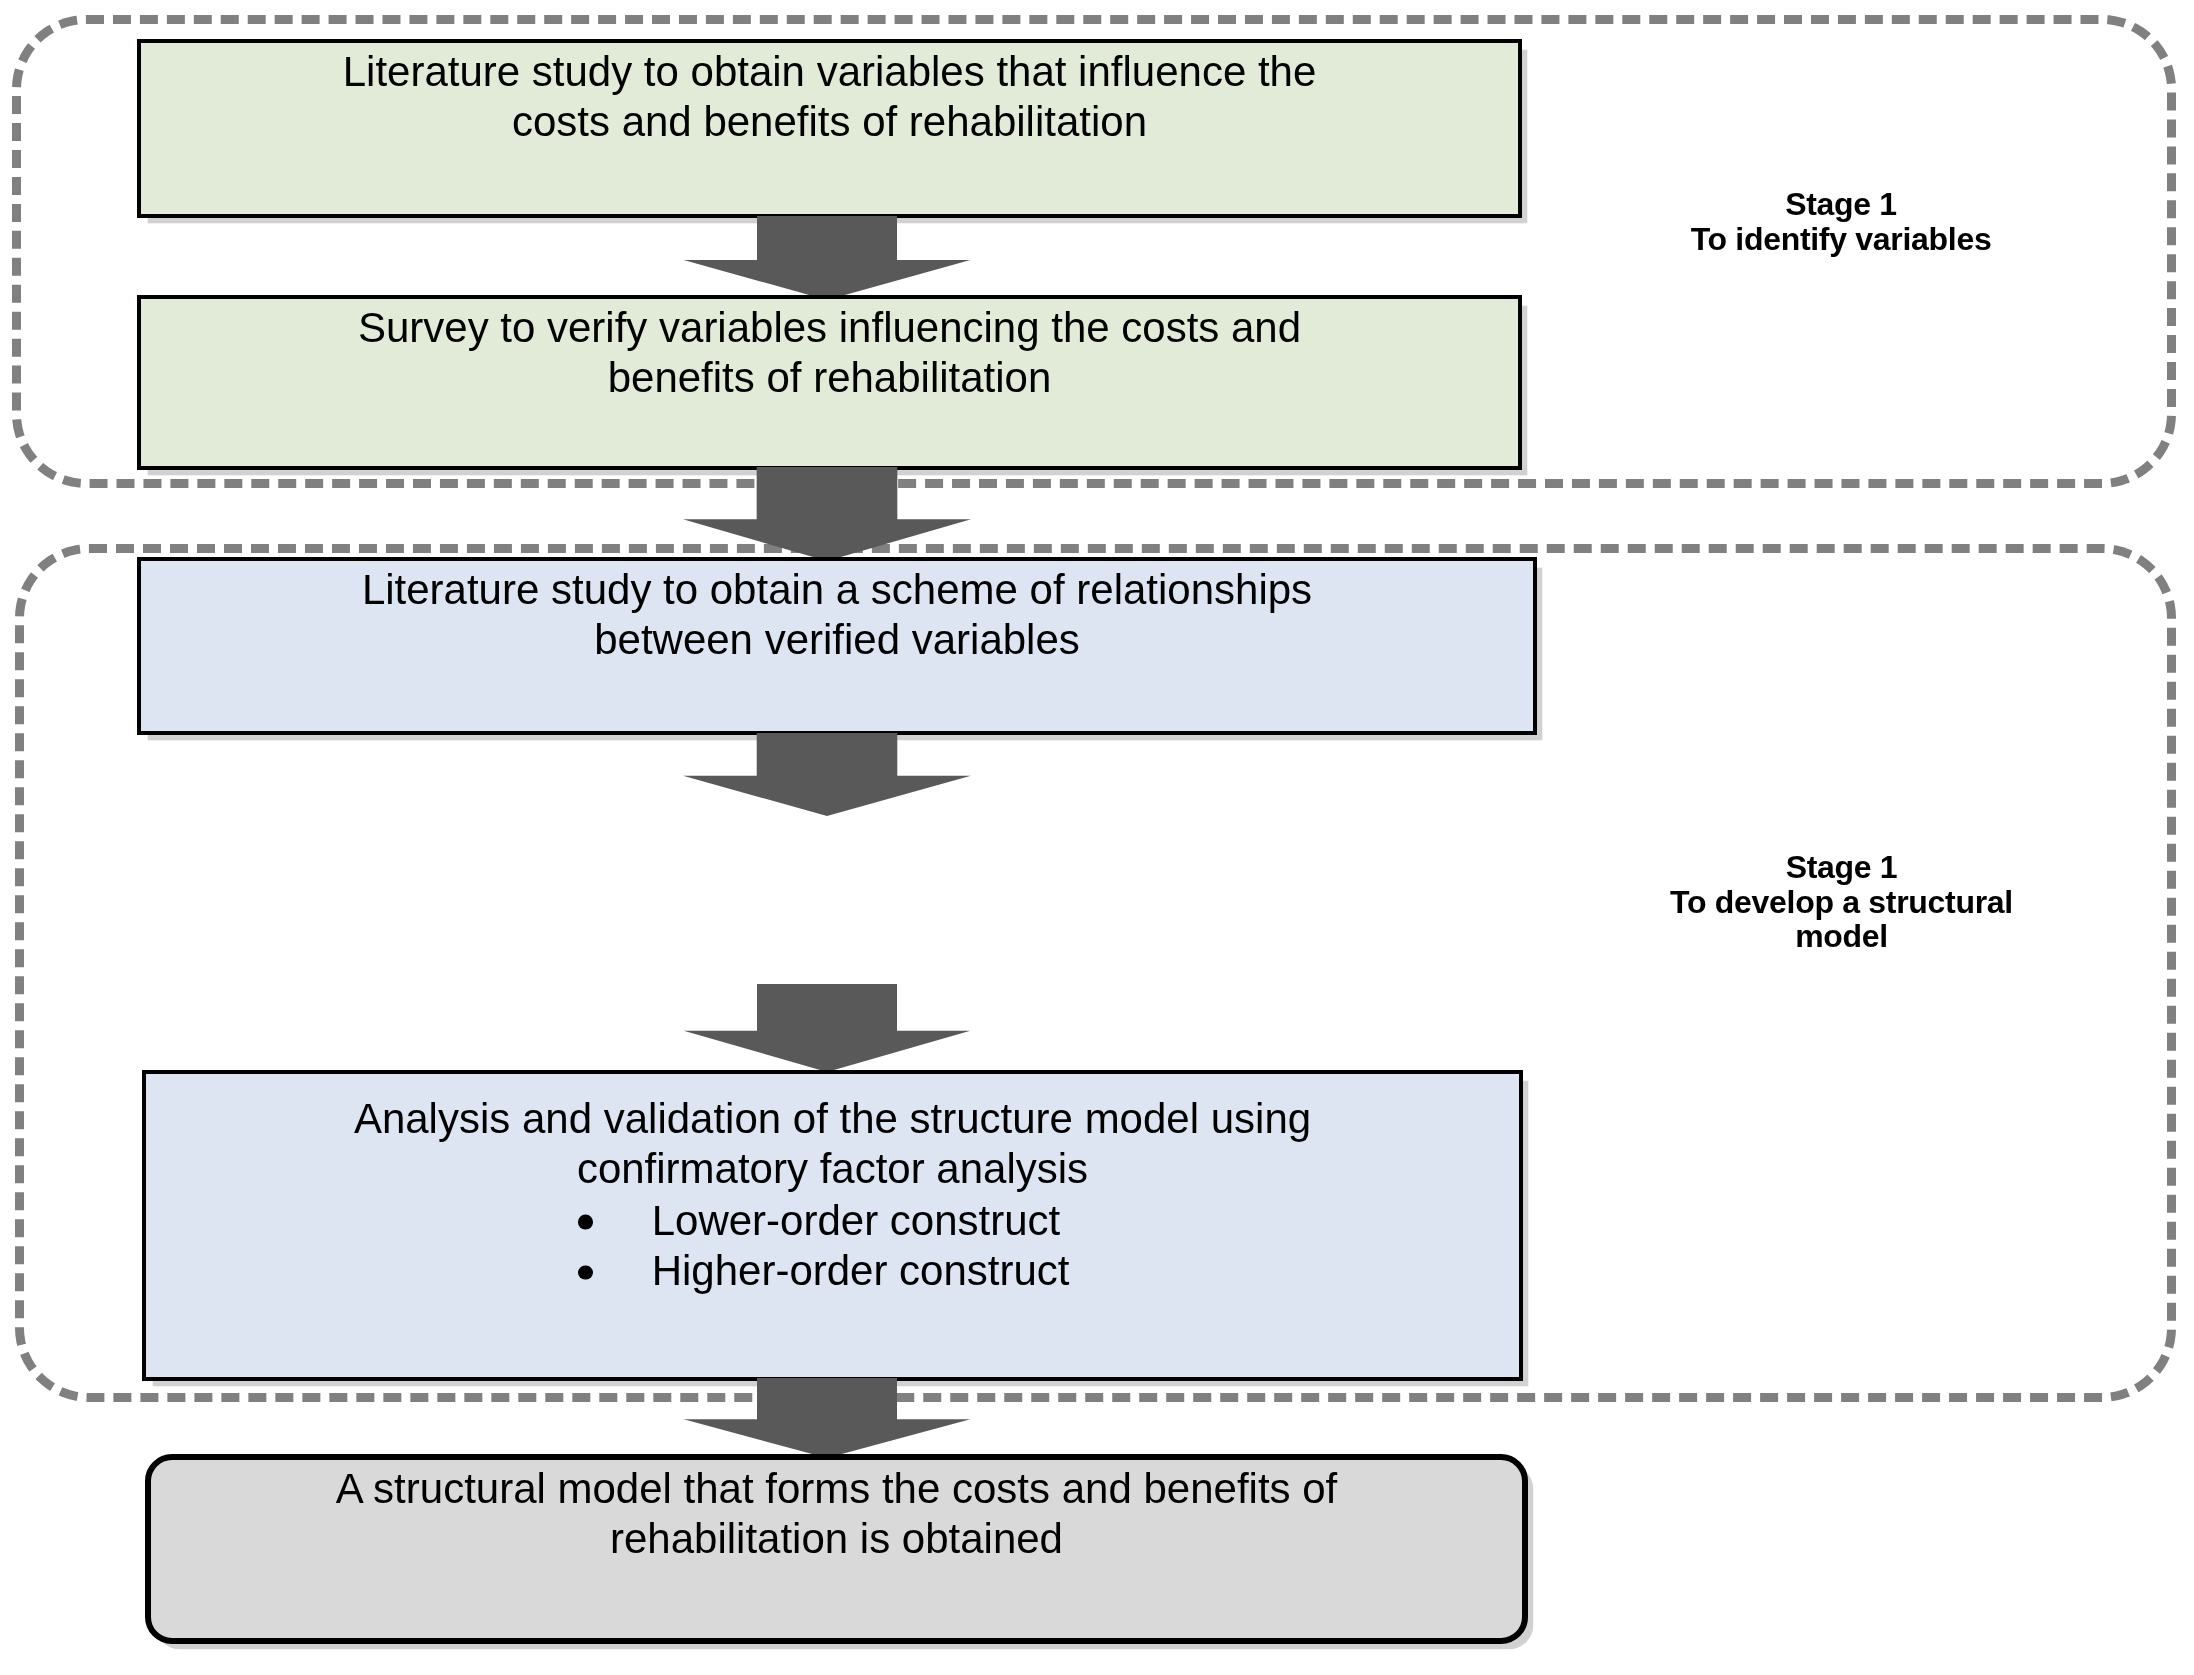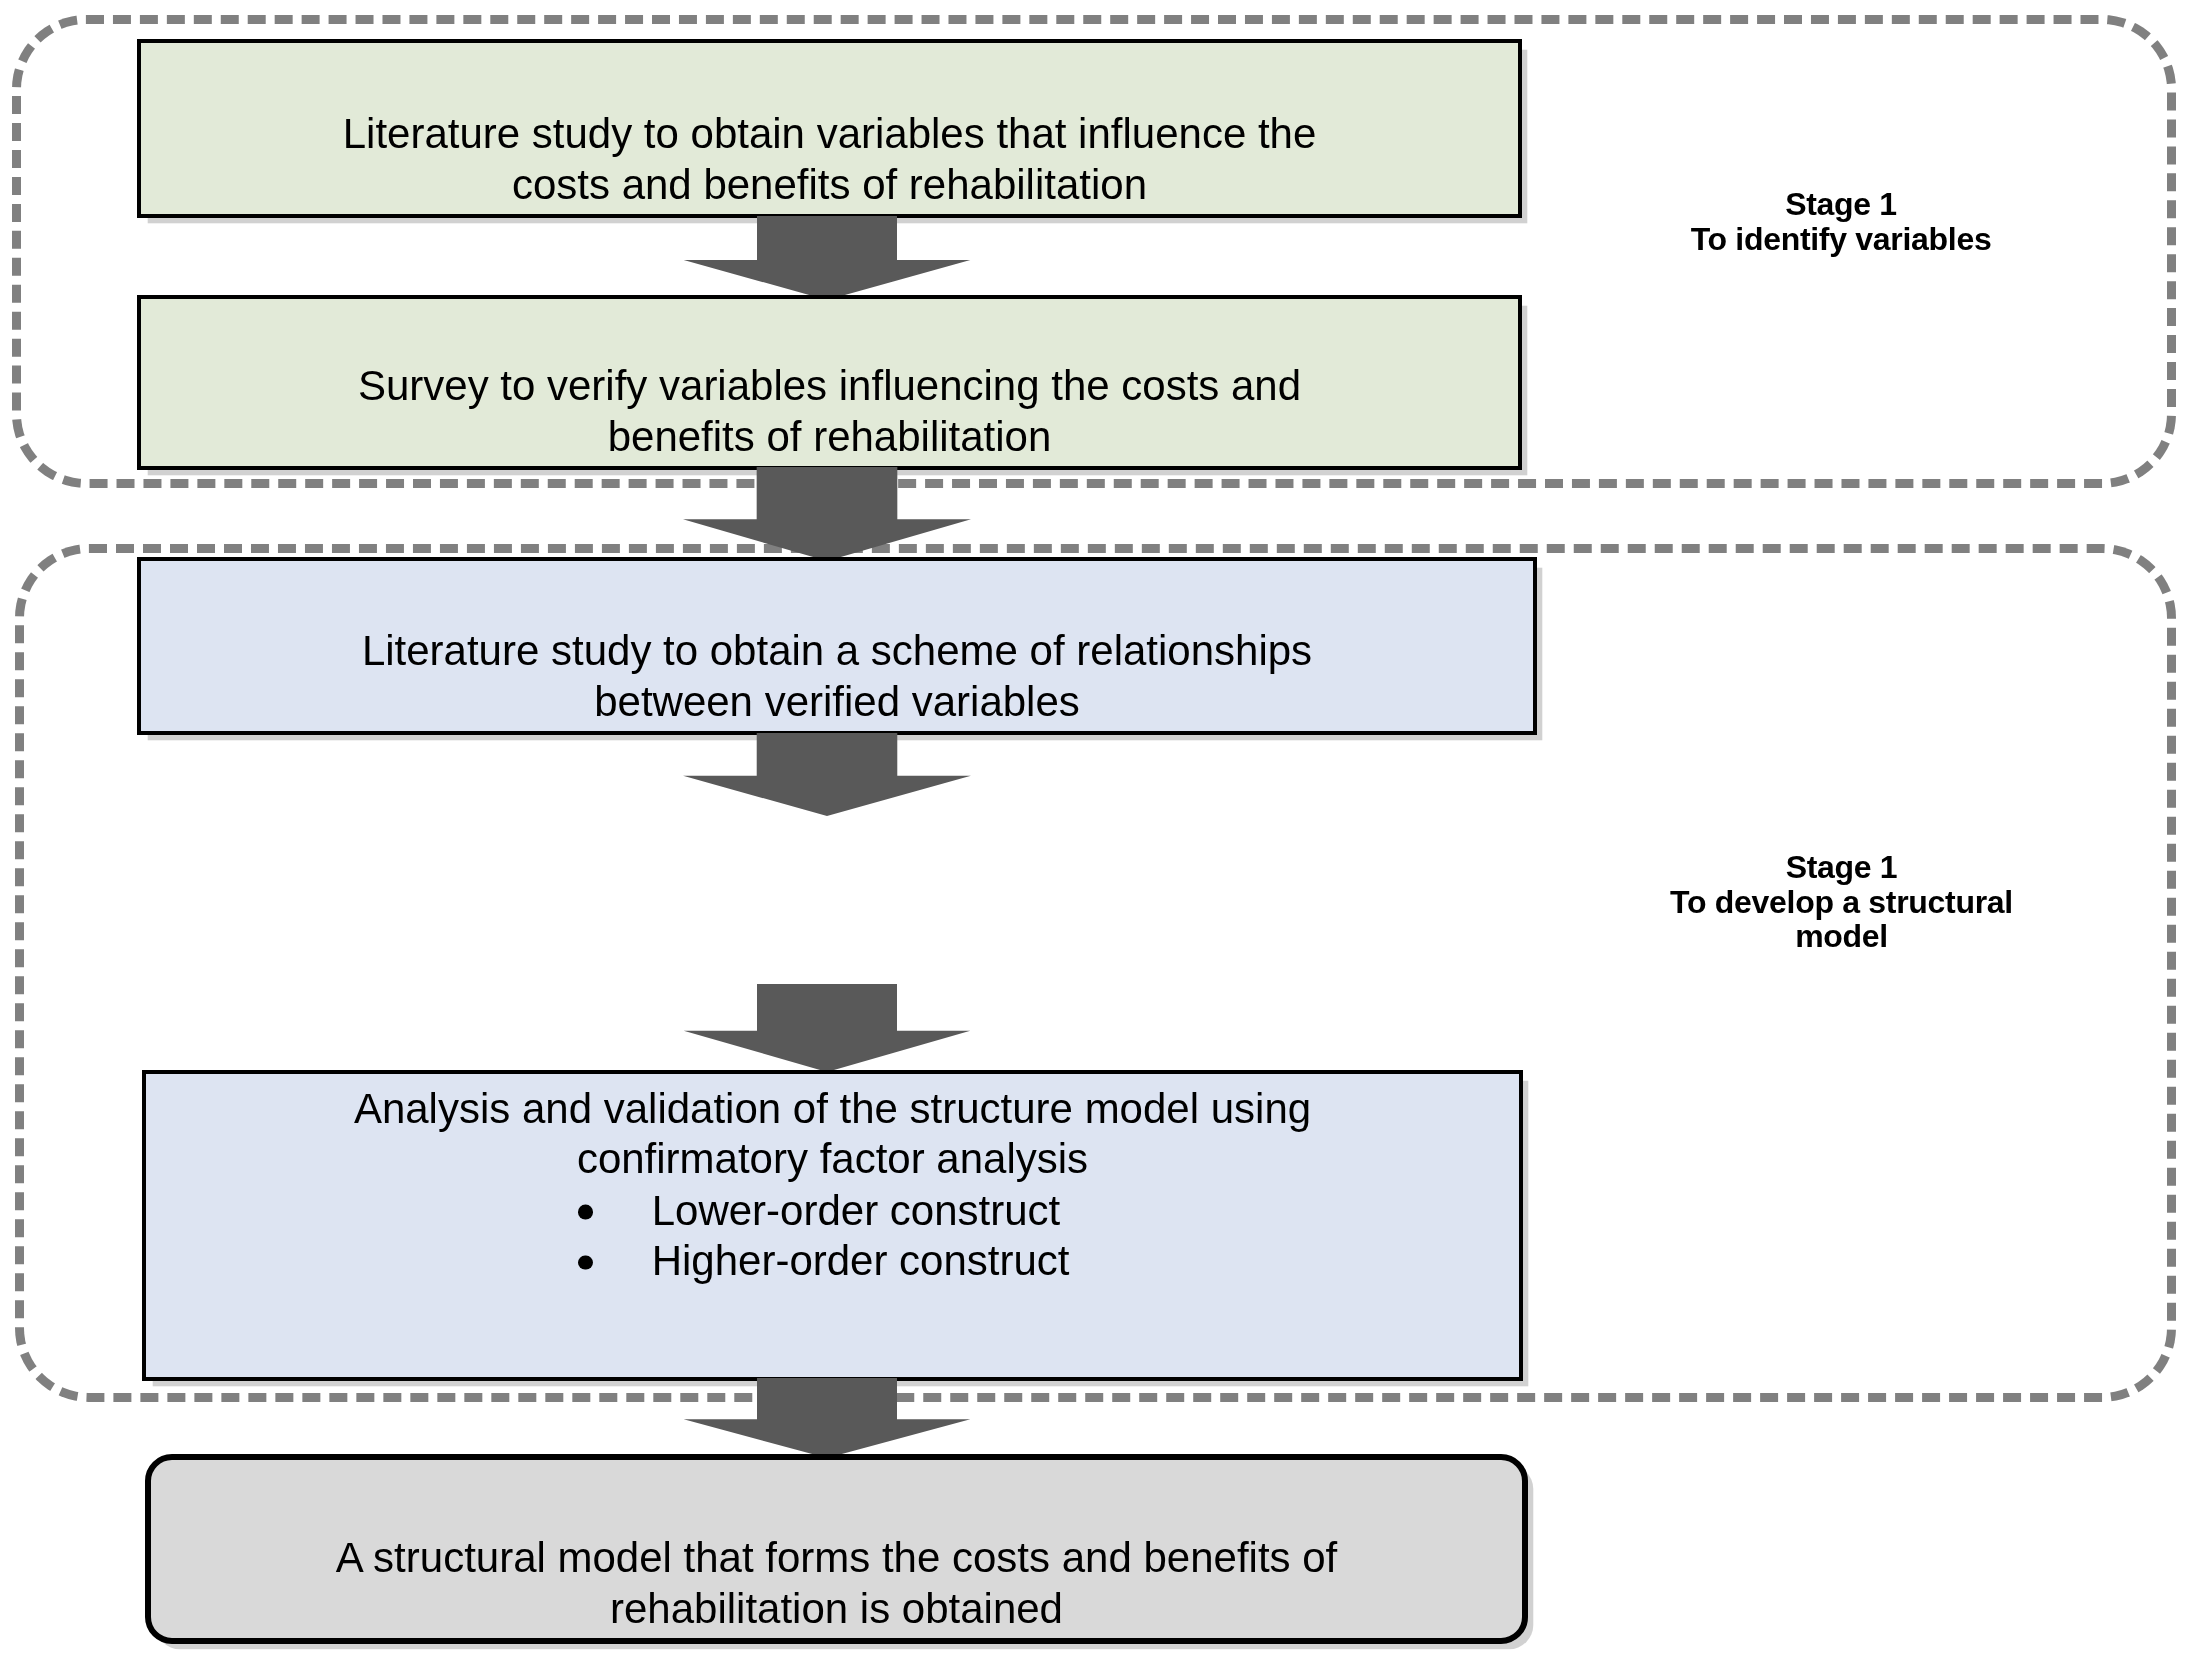--- a/index.html
+++ b/index.html
@@ -41,21 +41,21 @@
   }
   #stage-1-label { left: 1553px; top: 187px;  width: 576px; }
   #stage-2-label { left: 1547px; top: 850px; width: 589px; }
 
   
   .proc-box {
     position: absolute;
     box-sizing: border-box;
     border: 4.7px solid #000000;
     display: flex;
-    align-items: flex-end;
+    align-items: flex-start;
     justify-content: center;
     text-align: center;
     color: #000000;
     font-size: 42px;
     line-height: 1.2;
     padding: 4px 17.4px;
   }
   .proc-box .txt { white-space: pre-line; display: block; width: 100%; }
 
   .green { background: #e2ead8; }
@@ -63,21 +63,21 @@
   .grey  { background: #d9d9d9; border-radius: 31px; border-width: 6px; }
 
   
   .shadowed { box-shadow: 8px 8px 0 -2.7px rgba(0,0,0,0.18); }
 
   #box-1 { left: 137px; top: 39px;   width: 1385px; height: 179px; }
   #box-2 { left: 137px; top: 295px;  width: 1385px; height: 175px; }
   #box-3 { left: 137px; top: 557px;  width: 1400px; height: 178px; }
   #box-4 { left: 137px; top: 812px; width: 1385px; height: 175px; }
   #box-5 { left: 142px; top: 1070px; width: 1381px; height: 311px;
-           align-items: flex-start; padding-top: 10px; }
+           align-items: flex-start; padding-top: 20px; }
   #box-6 { left: 145px; top: 1454px; width: 1383px; height: 190px; border-radius: 27px; }
 
   
   .cfa-wrap { width: 100%; }
   .cfa-head { text-align: center; white-space: pre-line; }
   .bullets {
     list-style: none;
     margin: 1.3px 0 0 0;
     padding: 0;
     text-align: left;

